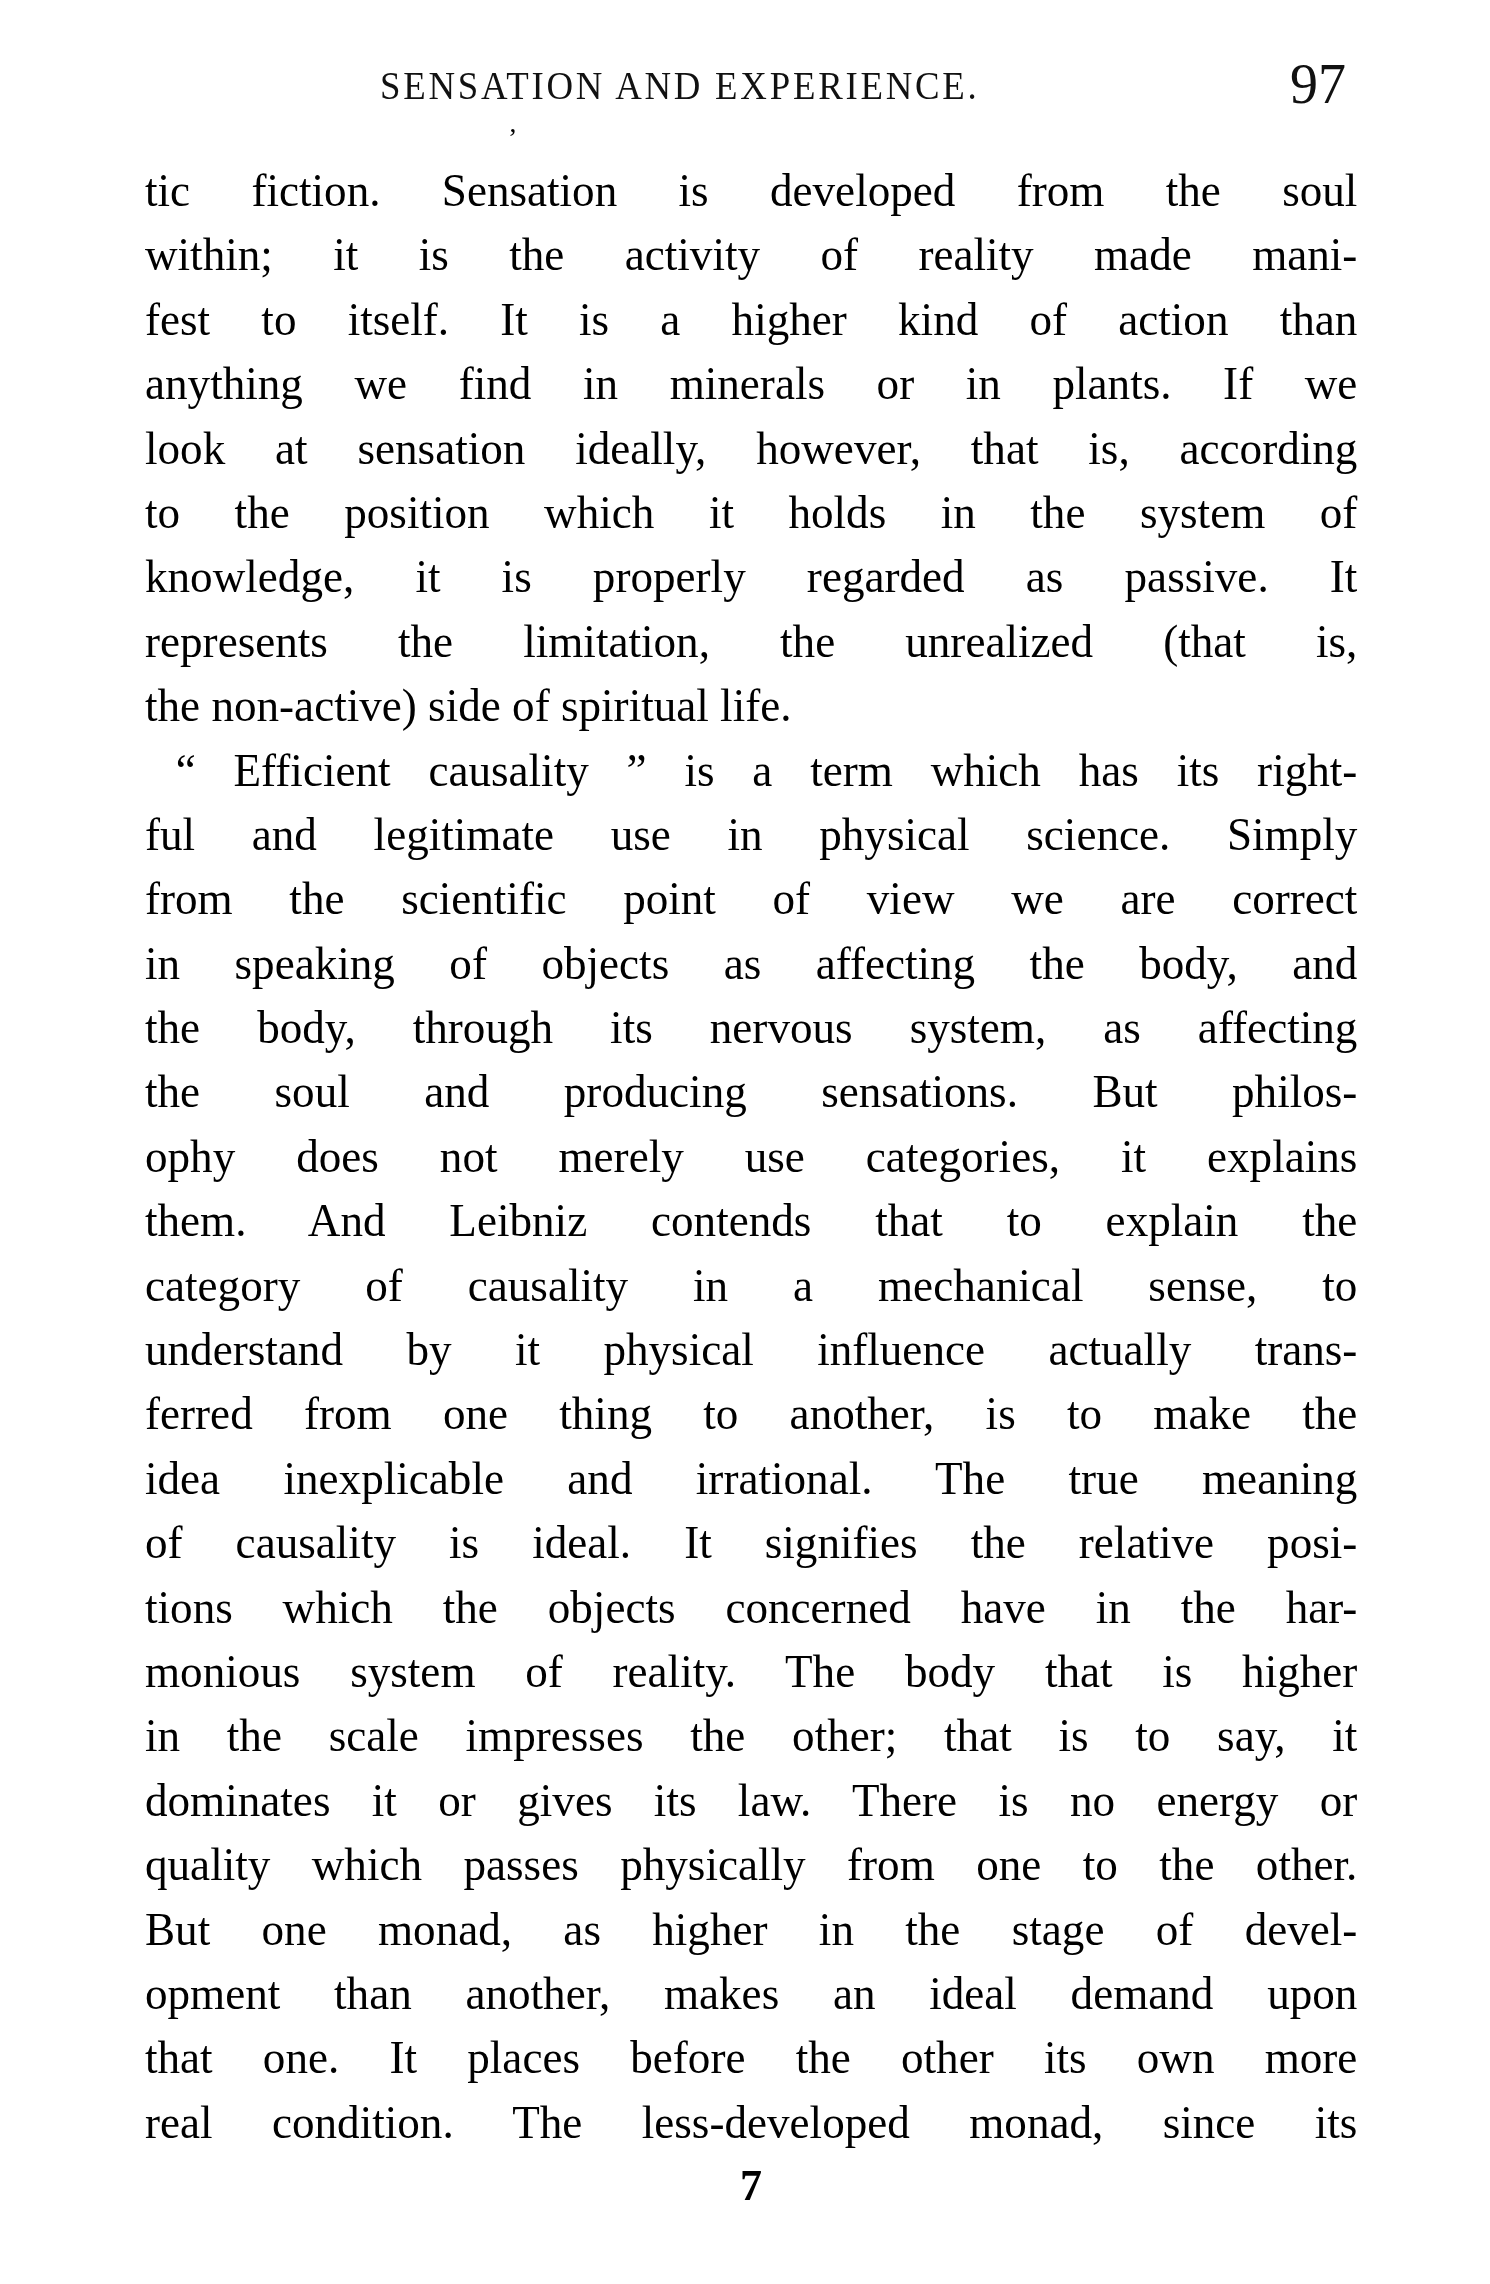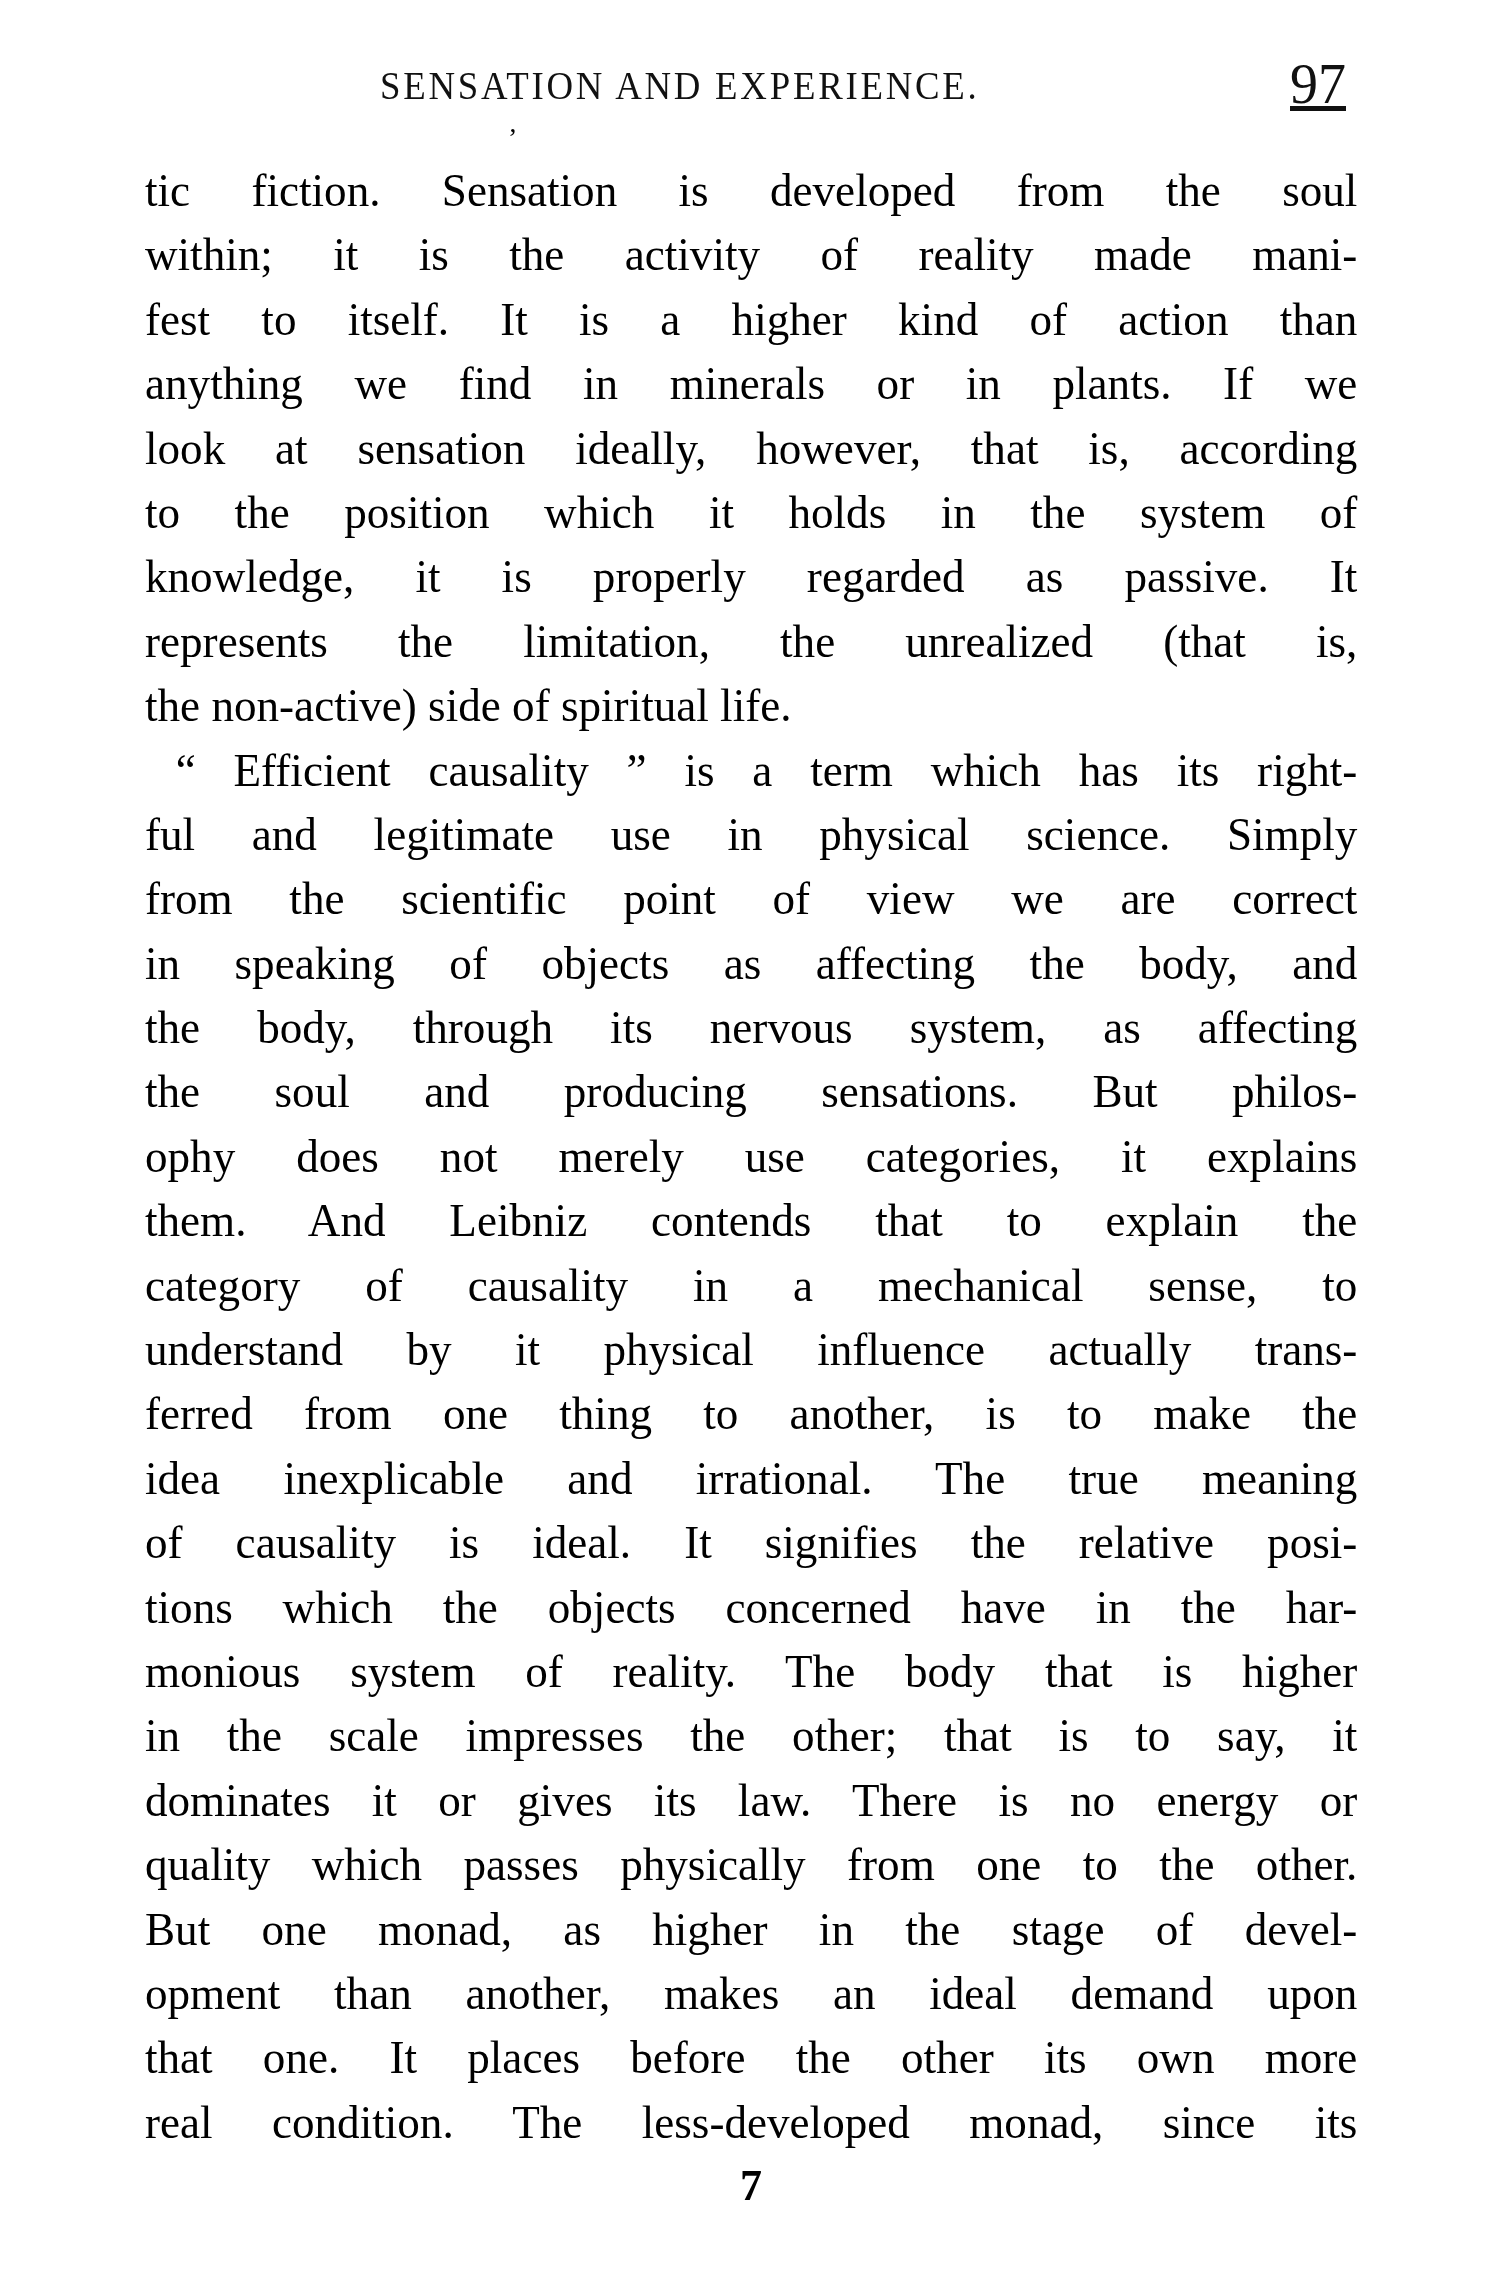--- a/index.html
+++ b/index.html
@@ -9,21 +9,21 @@
     position: absolute; top: 52px; left: 0; width: 1490px; height: 60px;
     font-family: "Liberation Serif", serif; color: #111;
   }
   .running-title {
     position: absolute; left: 380px; top: 10px;
     font-size: 40px; letter-spacing: 3px; font-weight: normal;
     transform: scaleX(0.92); transform-origin: left center;
   }
   .page-number {
     position: absolute; left: 1290px; top: 0px;
-    font-size: 56px; font-weight: normal; text-decoration: underline;
+    font-size: 56px; font-weight: normal;
   }
   .mark { position: absolute; left: 508px; top: 122px; font-family: "Liberation Serif", serif; font-size: 28px; }
   .body-text {
     position: absolute; left: 145px; top: 158px; width: 1212px;
     font-family: "Liberation Serif", serif; font-weight: normal;
     font-size: 47px; line-height: 64.4px;
   }
   .line {
     display: block; height: 64.4px; white-space: nowrap;
     text-align: justify; text-align-last: justify;

